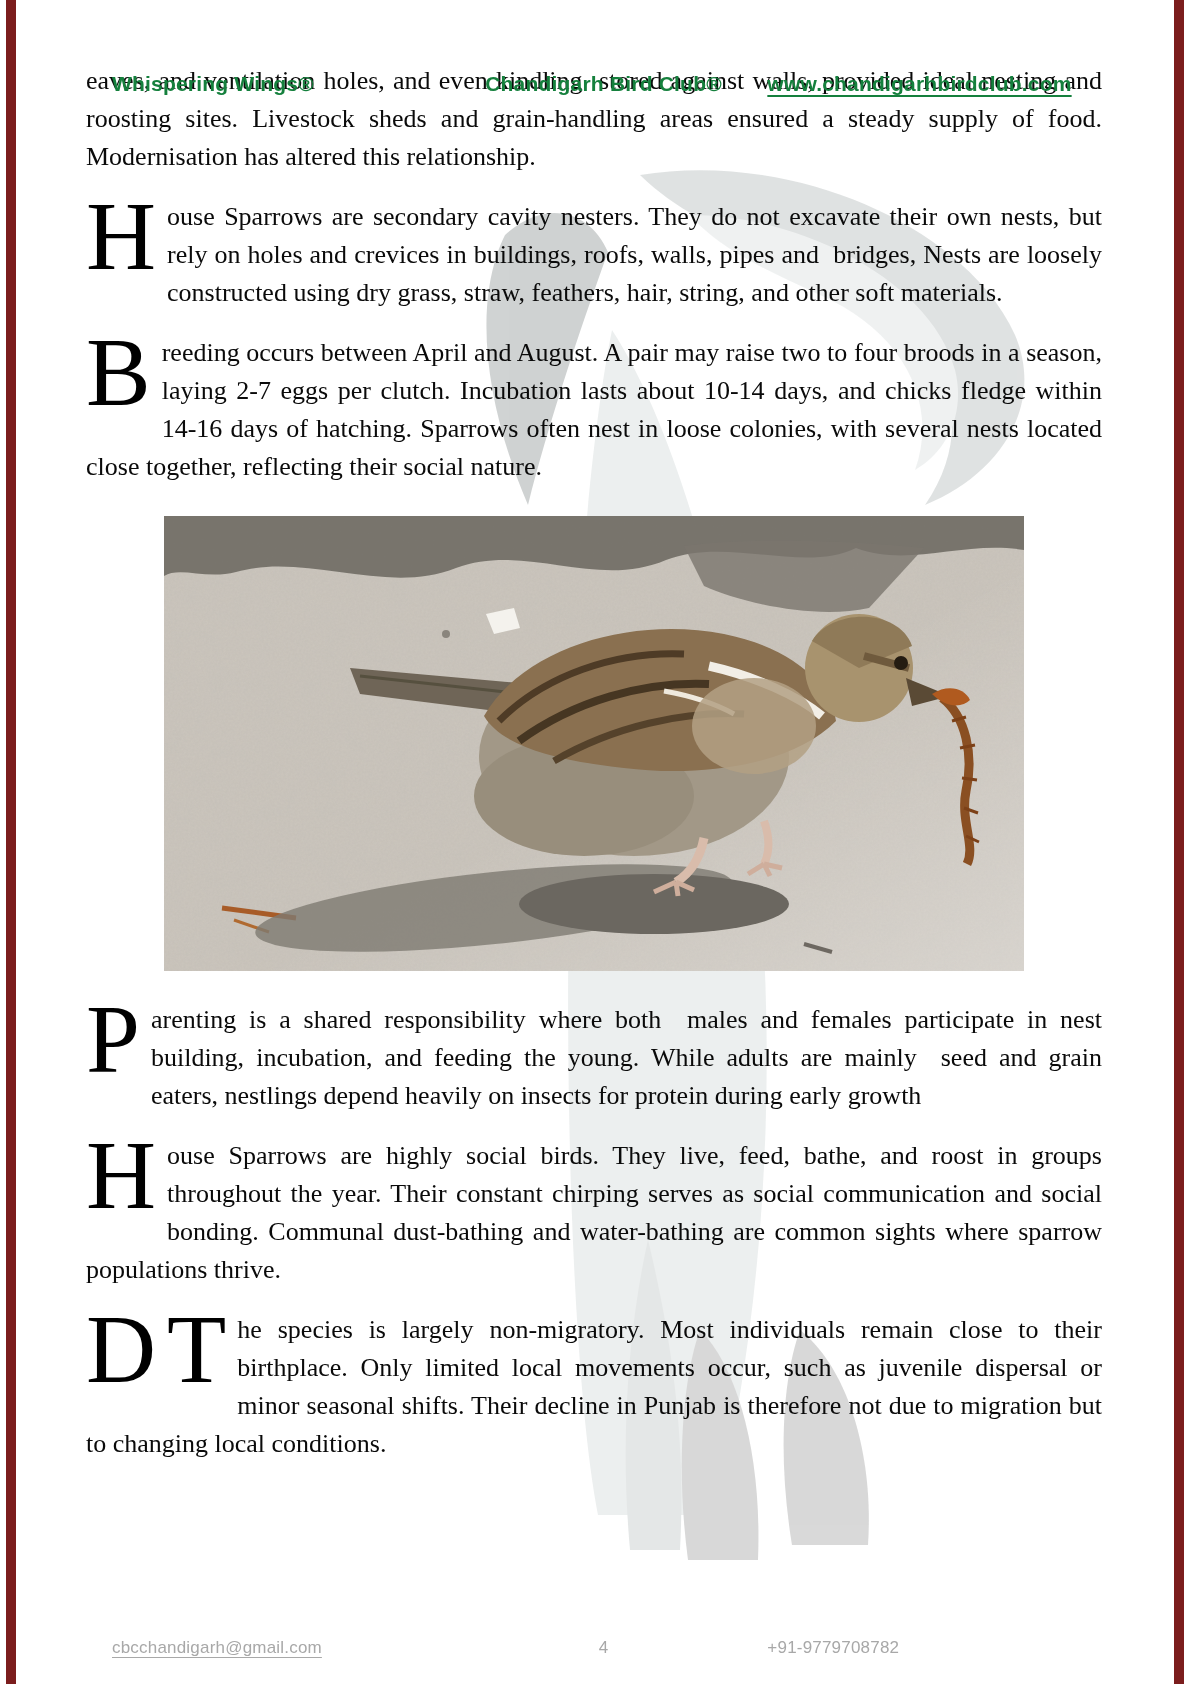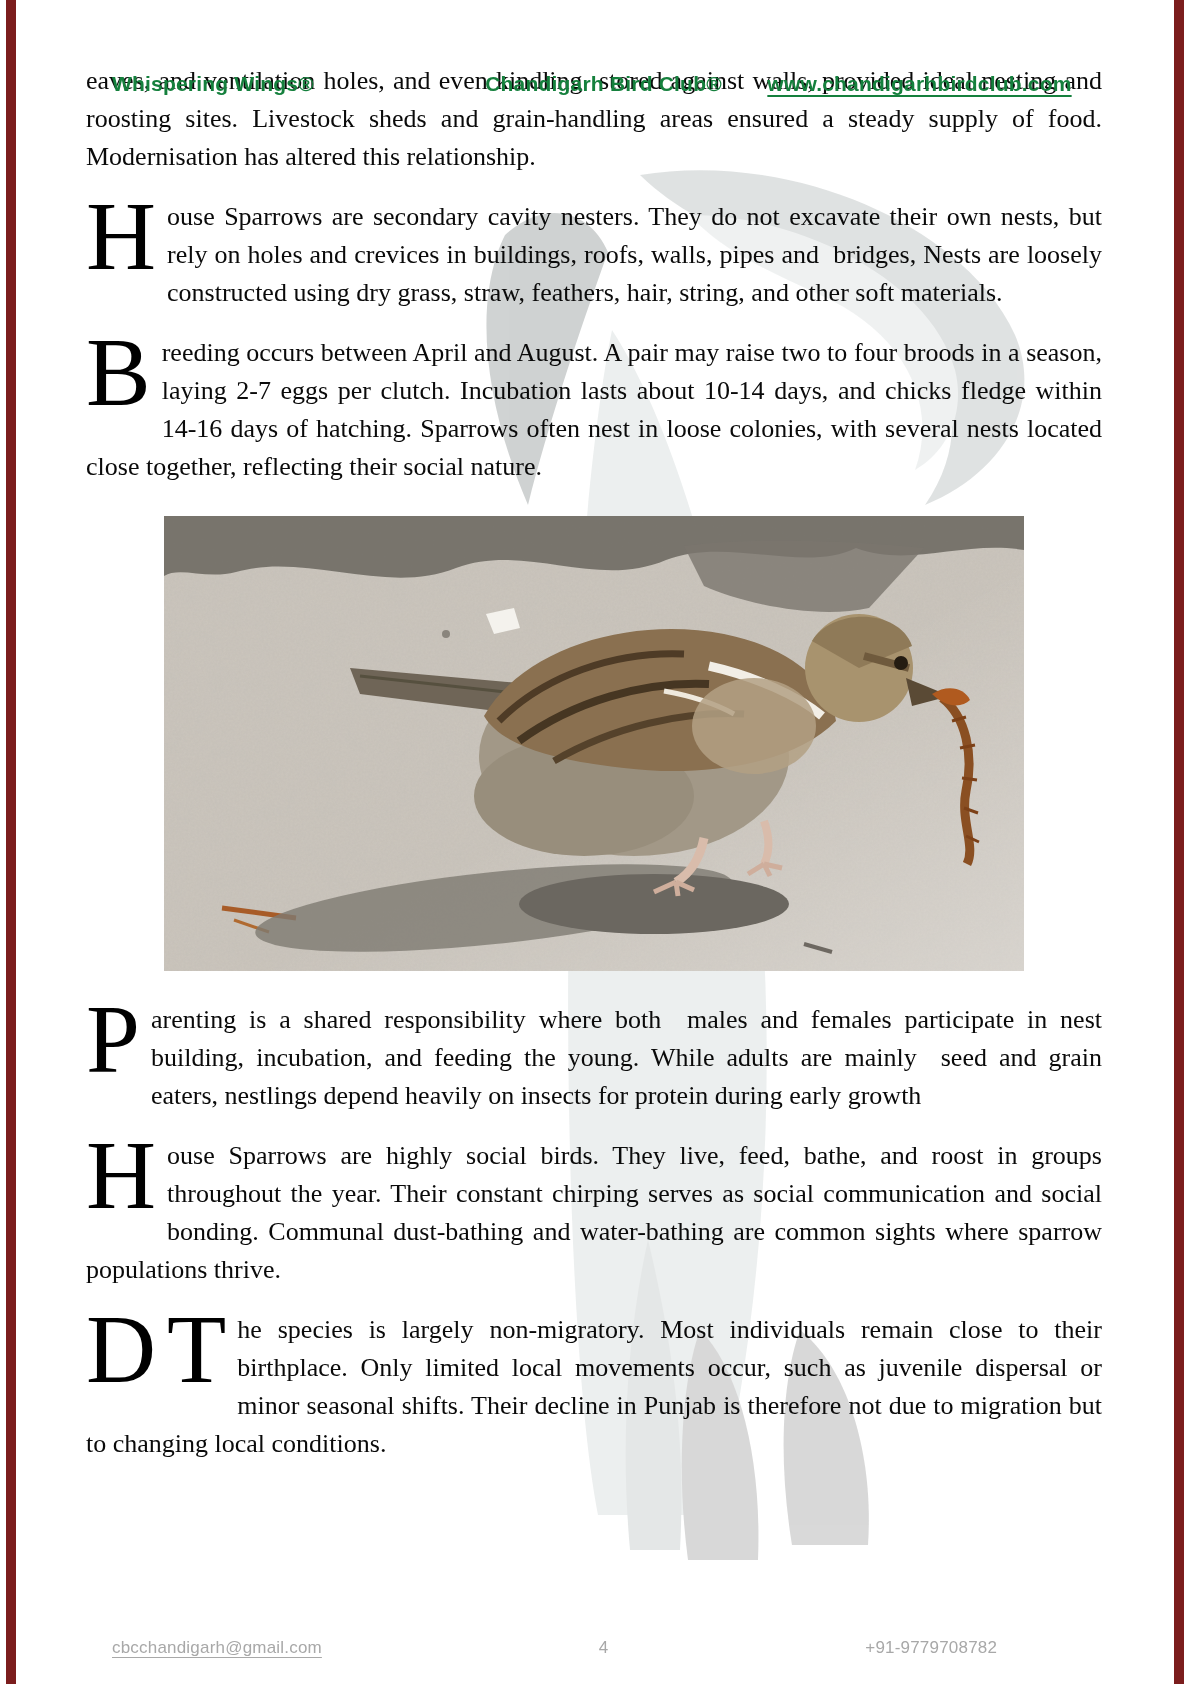--- a/index.html
+++ b/index.html
@@ -41,21 +41,21 @@
   .photo-wrap svg{display:block;}
 
   .footer{
     position:absolute;bottom:26px;left:112px;right:95px;z-index:3;
     display:flex;align-items:baseline;
     font-family:"Liberation Sans",sans-serif;font-size:17px;font-weight:400;
     color:#a8a8a8;letter-spacing:.2px;
   }
   .footer .f-left{flex:1;text-align:left;text-decoration:underline;text-underline-offset:4px;margin-top:36px;}
   .footer .f-center{flex:1;text-align:center;}
-  .footer .f-right{flex:1;text-align:center;}
+  .footer .f-right{flex:1;text-align:left;}
 </style>
 </head>
 <body>
 
 <div class="edge-bar edge-left"></div>
 <div class="edge-bar edge-right"></div>
 
 <div class="watermark">
   <svg width="1190" height="1684" viewBox="0 0 1190 1684" xmlns="http://www.w3.org/2000/svg">
     <g opacity="0.55">

